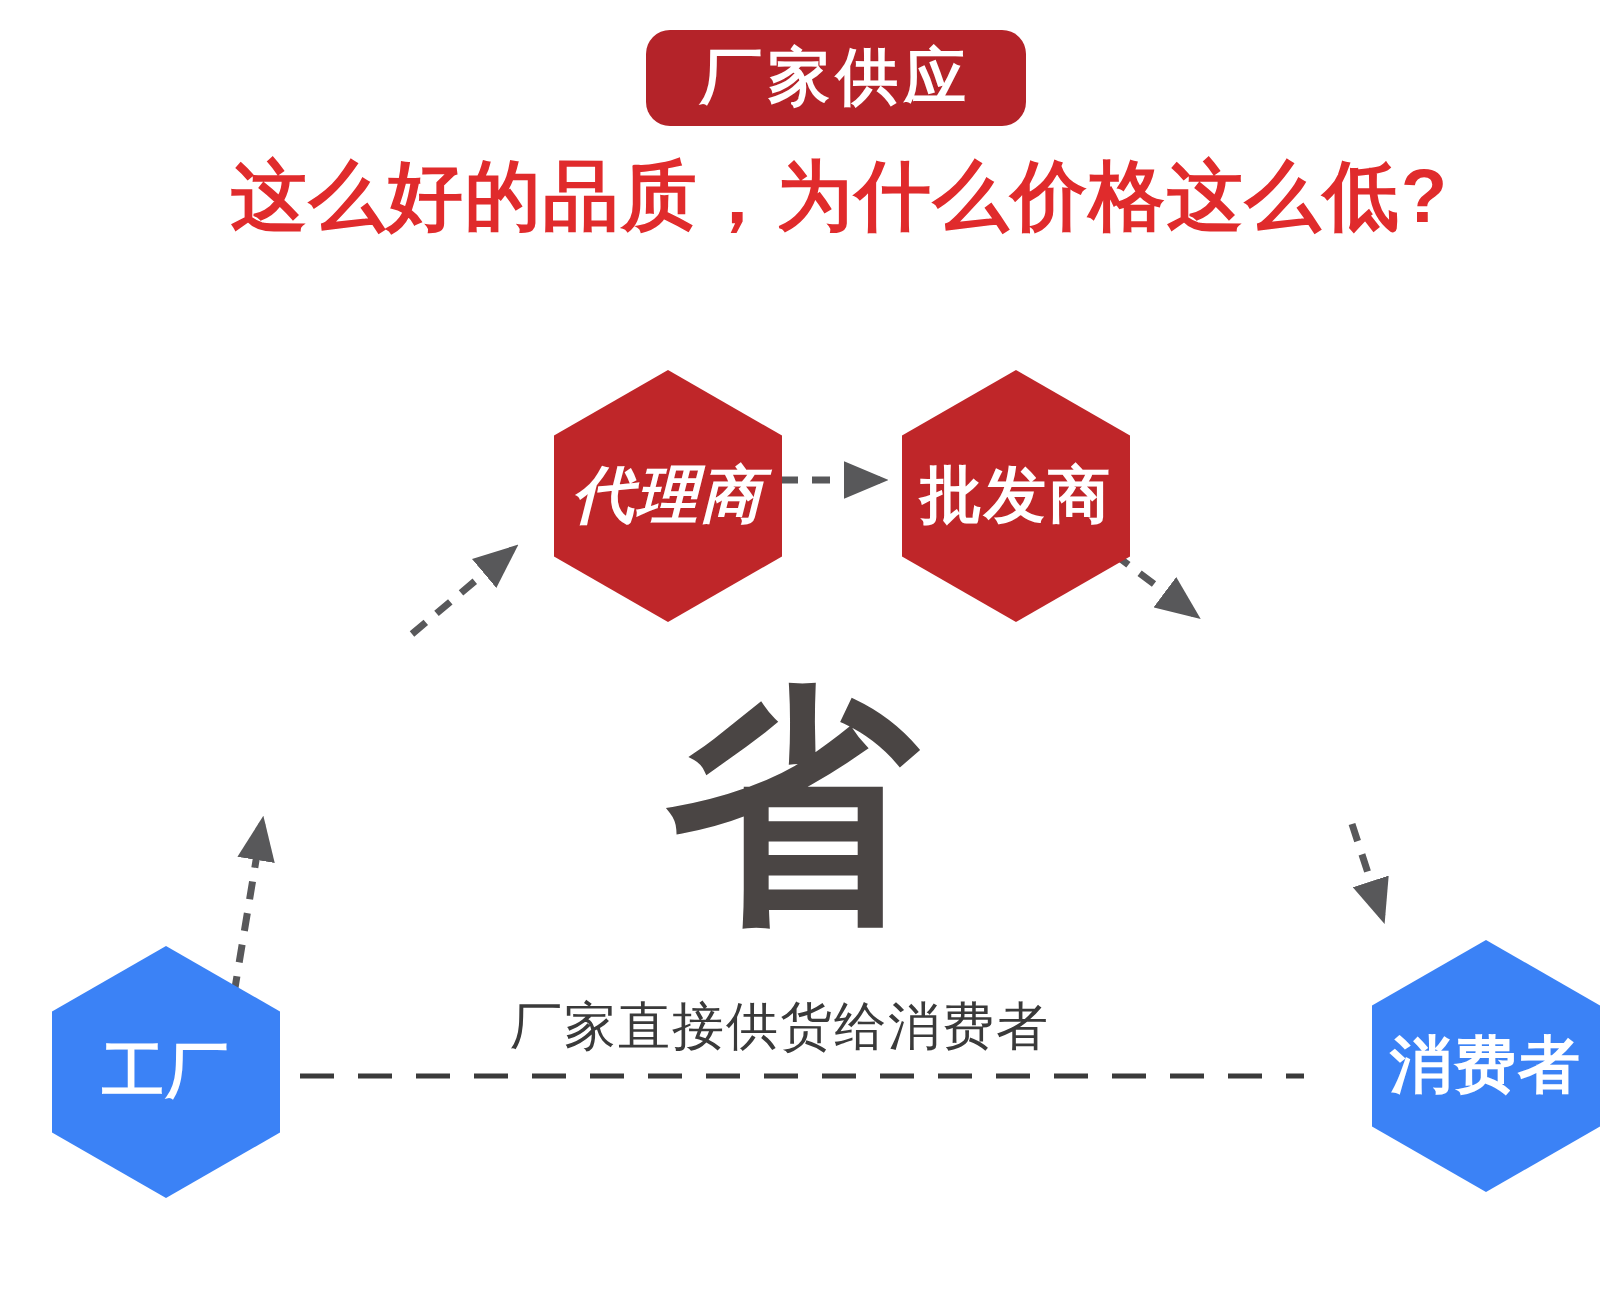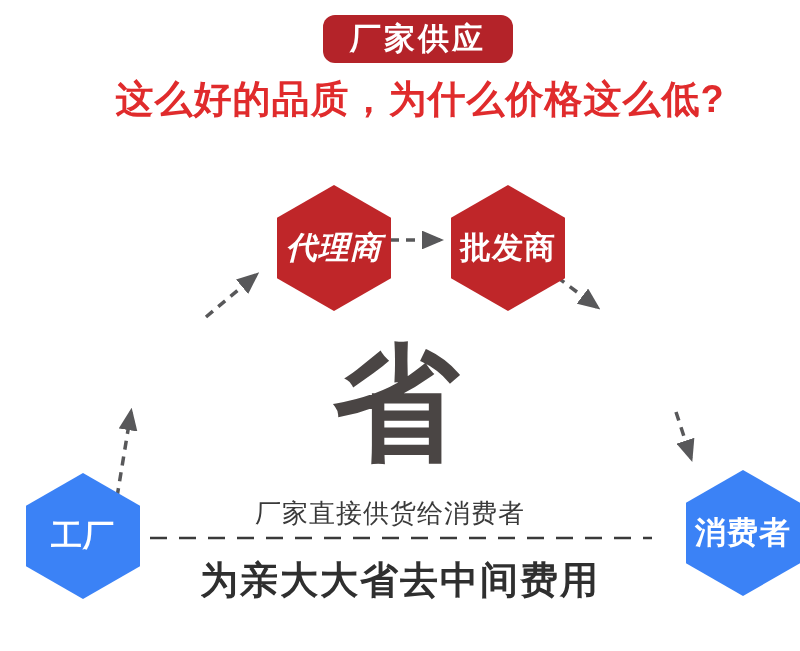--- a/index.html
+++ b/index.html
@@ -166,15 +166,14 @@
     <span>批发商</span>
   </div>
   <div class="hex dark hex-consumer">
     <span>消费者</span>
   </div>
 
   <div class="center-char">省</div>
 
   <div class="caption">厂家直接供货给消费者</div>
 
-  <div class="slogan">为亲大大省去中间费用</div>
 
 </div>
 
 </body></html>

